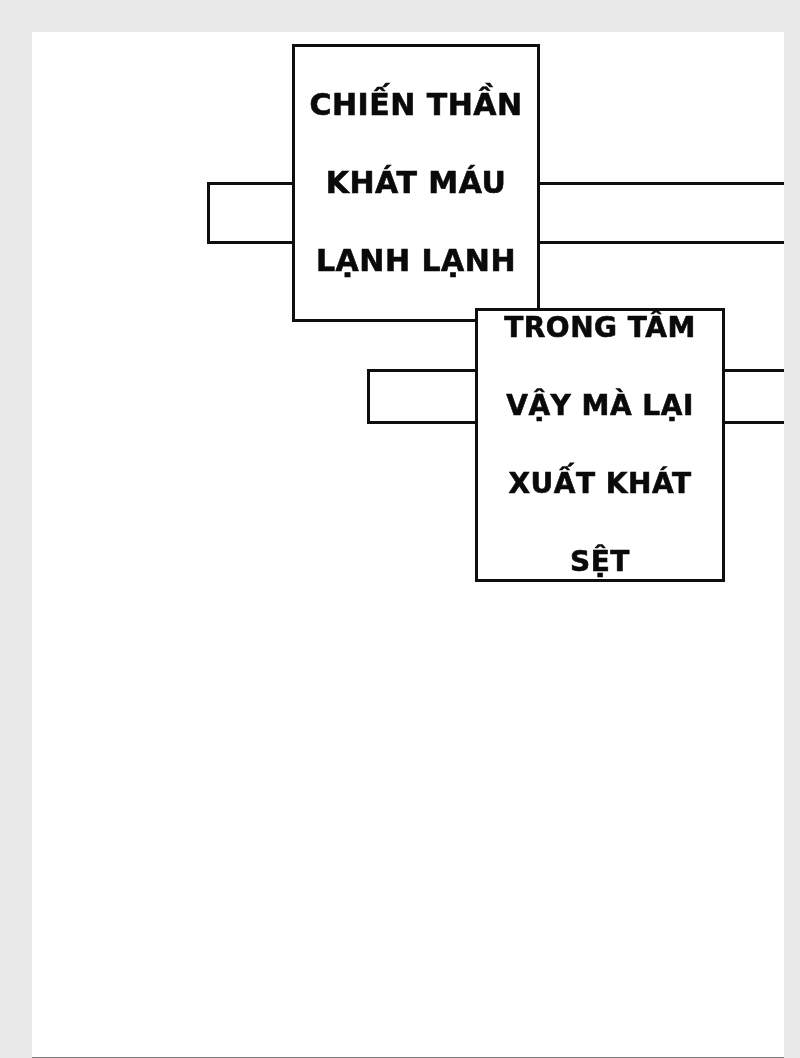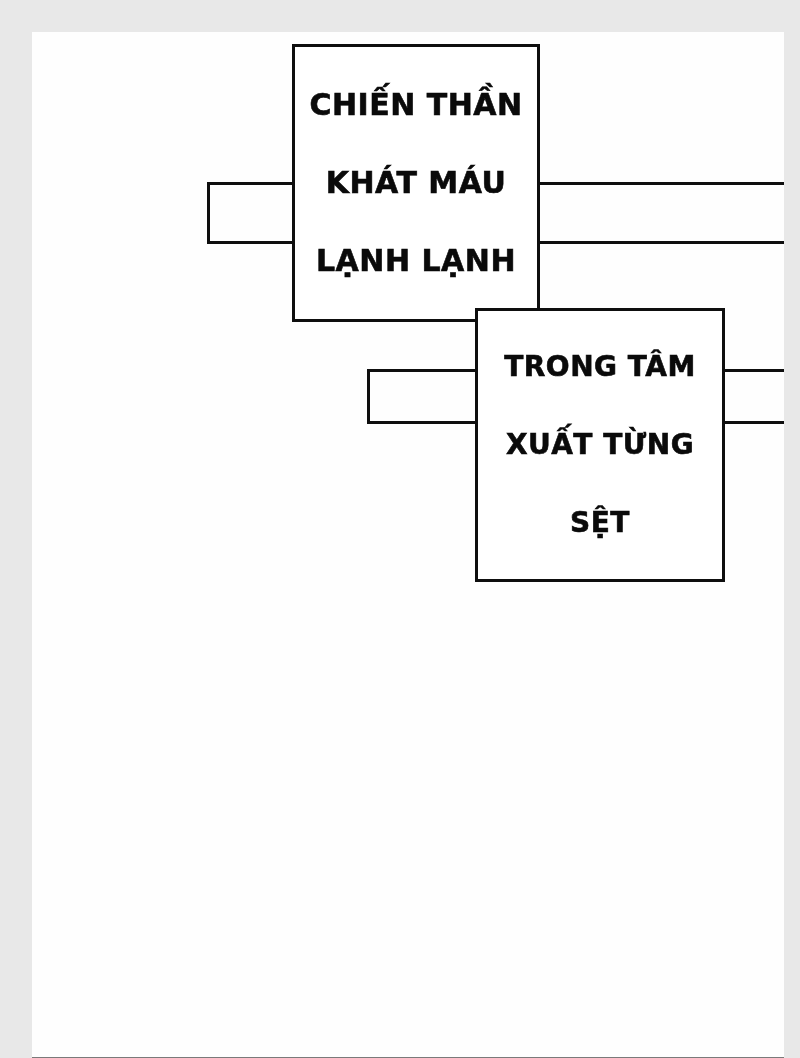--- a/index.html
+++ b/index.html
@@ -89,19 +89,20 @@
   <div class="panel-frame frame-2"></div>
 
   <div class="speech-box bubble-1">
     <span class="line">CHIẾN THẦN</span>
     <span class="line">KHÁT MÁU</span>
     <span class="line">LẠNH LẠNH</span>
   </div>
 
   <div class="speech-box bubble-2">
     <span class="line">TRONG TÂM</span>
-    <span class="line">XUẤT TỪNG</span>
+    <span class="line">VẬY MÀ LẠI</span>
+    <span class="line">XUẤT KHÁT</span>
     <span class="line">SỆT</span>
   </div>
 
   <div class="bottom-edge"></div>
 
 </div>
 
 </body></html>

